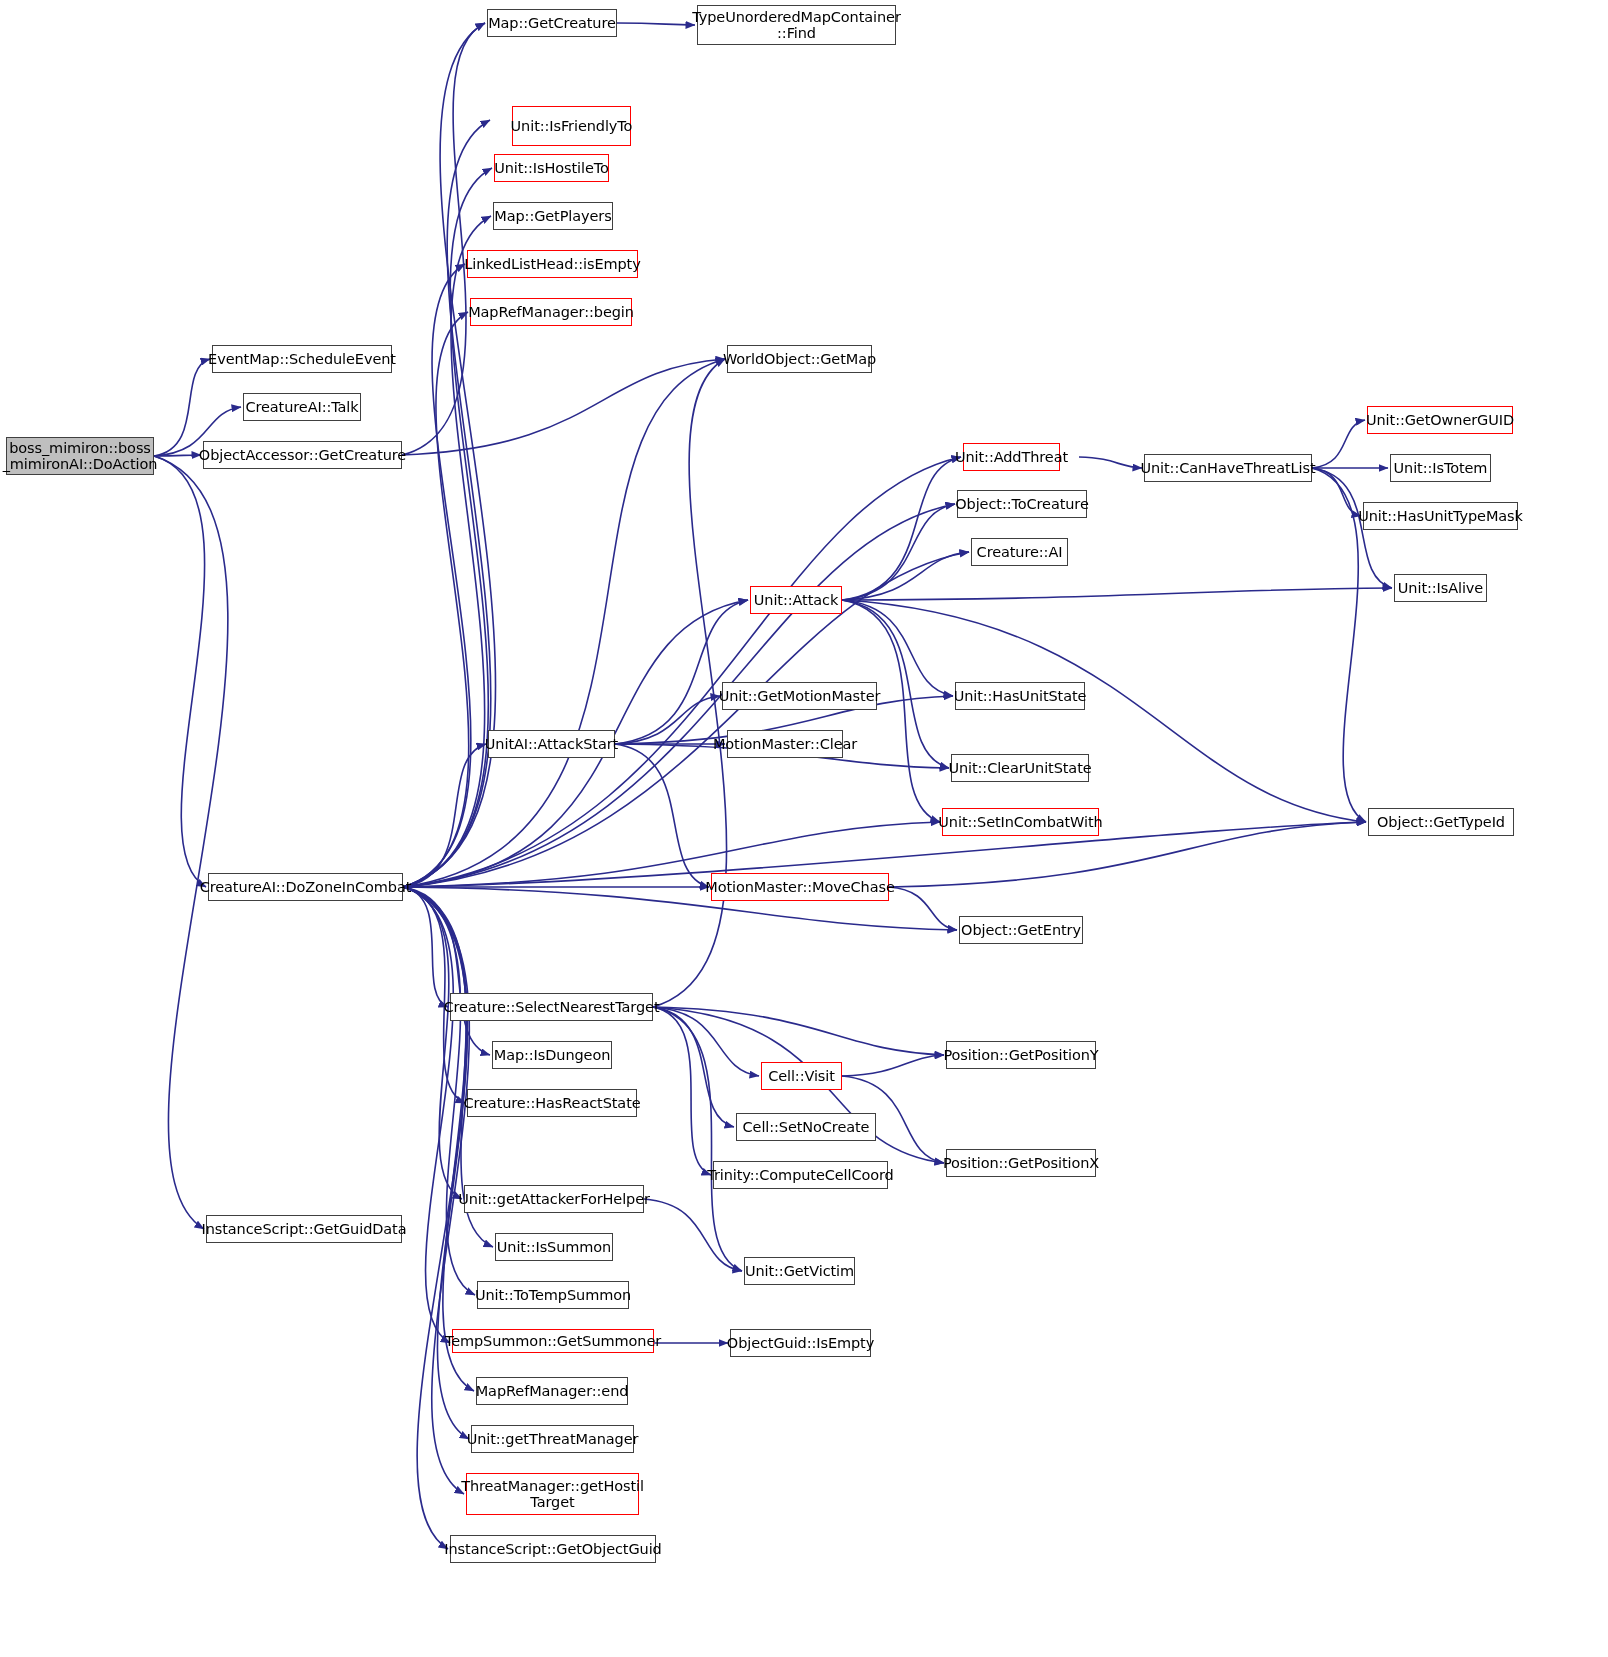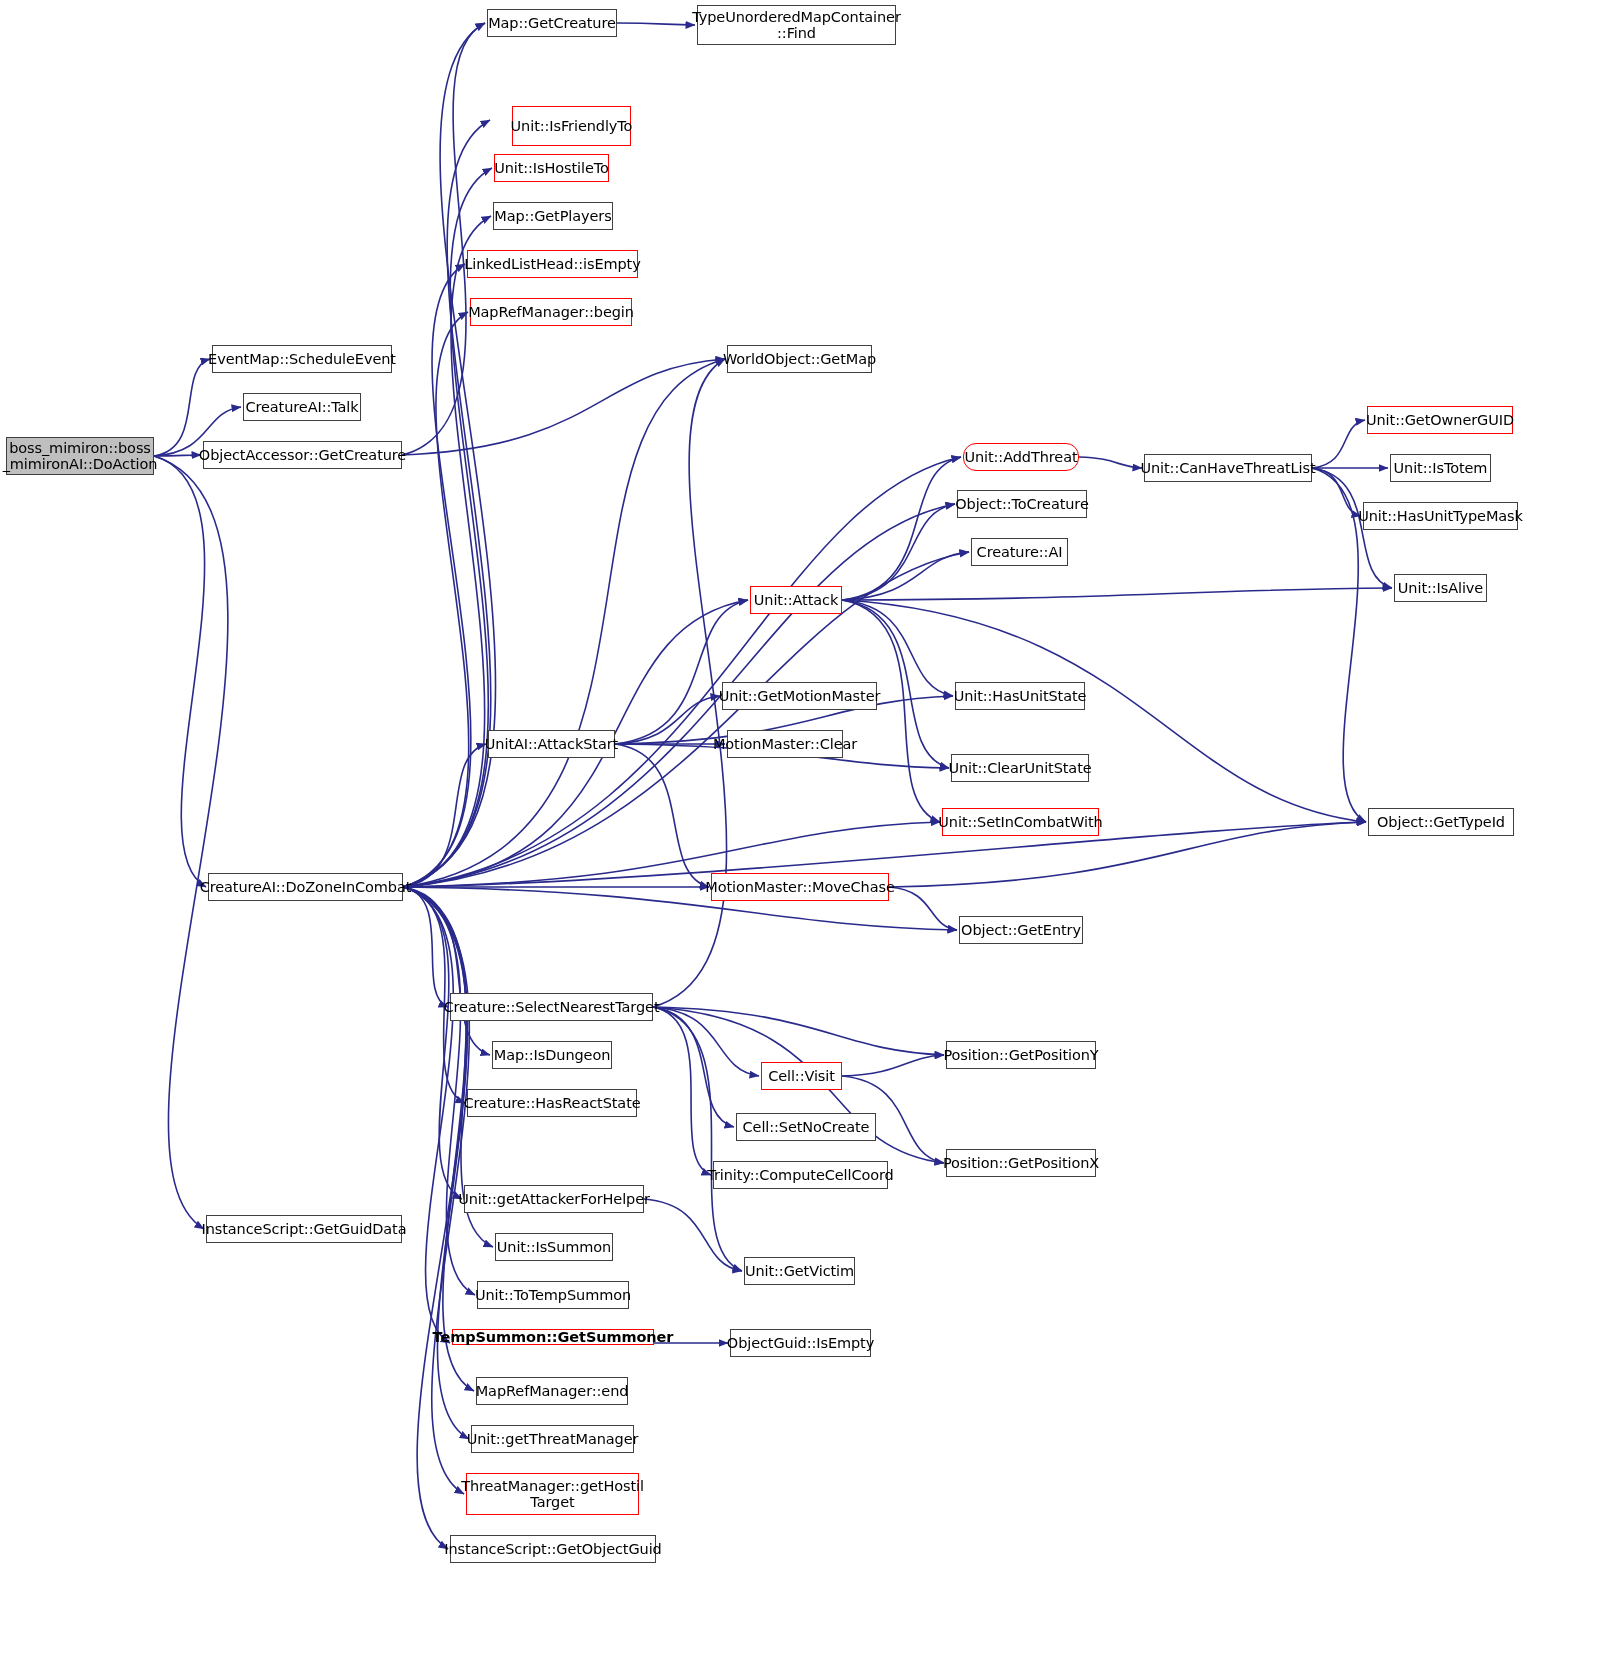--- a/index.html
+++ b/index.html
@@ -136,21 +136,21 @@
       <div class="node" style="left: 206px; top: 1215px; width: 196px; height: 28px;">InstanceScript::GetGuidData</div>
       <div class="node" style="left: 487px; top: 9px; width: 130px; height: 28px;">Map::GetCreature</div>
       <div class="node" style="left: 697px; top: 5px; width: 199px; height: 40px;">TypeUnorderedMapContainer
 ::Find</div>
       <div class="node red" style="left: 512px; top: 106px; width: 119px; height: 40px;">Unit::IsFriendlyTo</div>
       <div class="node red" style="left: 494px; top: 154px; width: 115px; height: 28px;">Unit::IsHostileTo</div>
       <div class="node" style="left: 493px; top: 202px; width: 120px; height: 28px;">Map::GetPlayers</div>
       <div class="node red" style="left: 467px; top: 250px; width: 171px; height: 28px;">LinkedListHead::isEmpty</div>
       <div class="node red" style="left: 470px; top: 298px; width: 162px; height: 28px;">MapRefManager::begin</div>
       <div class="node" style="left: 727px; top: 345px; width: 145px; height: 28px;">WorldObject::GetMap</div>
-      <div class="node red" style="left: 963px; top: 443px; width: 116px; height: 28px; border-radius: 13px;">Unit::AddThreat</div>
+      <div class="node red" style="left: 963px; top: 443px; width: 97px; height: 28px;">Unit::AddThreat</div>
       <div class="node" style="left: 1144px; top: 454px; width: 168px; height: 28px;">Unit::CanHaveThreatList</div>
       <div class="node red" style="left: 1367px; top: 406px; width: 146px; height: 28px;">Unit::GetOwnerGUID</div>
       <div class="node" style="left: 1390px; top: 454px; width: 101px; height: 28px;">Unit::IsTotem</div>
       <div class="node" style="left: 1363px; top: 502px; width: 155px; height: 28px;">Unit::HasUnitTypeMask</div>
       <div class="node" style="left: 957px; top: 490px; width: 130px; height: 28px;">Object::ToCreature</div>
       <div class="node" style="left: 971px; top: 538px; width: 97px; height: 28px;">Creature::AI</div>
       <div class="node" style="left: 1394px; top: 574px; width: 93px; height: 28px;">Unit::IsAlive</div>
       <div class="node red" style="left: 750px; top: 586px; width: 92px; height: 28px;">Unit::Attack</div>
       <div class="node" style="left: 955px; top: 682px; width: 130px; height: 28px;">Unit::HasUnitState</div>
       <div class="node" style="left: 722px; top: 682px; width: 155px; height: 28px;">Unit::GetMotionMaster</div>
@@ -166,21 +166,21 @@
       <div class="node" style="left: 467px; top: 1089px; width: 170px; height: 28px;">Creature::HasReactState</div>
       <div class="node red" style="left: 761px; top: 1062px; width: 81px; height: 28px;">Cell::Visit</div>
       <div class="node" style="left: 736px; top: 1113px; width: 140px; height: 28px;">Cell::SetNoCreate</div>
       <div class="node" style="left: 713px; top: 1161px; width: 175px; height: 28px;">Trinity::ComputeCellCoord</div>
       <div class="node" style="left: 946px; top: 1041px; width: 150px; height: 28px;">Position::GetPositionY</div>
       <div class="node" style="left: 946px; top: 1149px; width: 150px; height: 28px;">Position::GetPositionX</div>
       <div class="node" style="left: 464px; top: 1185px; width: 180px; height: 28px;">Unit::getAttackerForHelper</div>
       <div class="node" style="left: 495px; top: 1233px; width: 118px; height: 28px;">Unit::IsSummon</div>
       <div class="node" style="left: 477px; top: 1281px; width: 152px; height: 28px;">Unit::ToTempSummon</div>
       <div class="node" style="left: 744px; top: 1257px; width: 111px; height: 28px;">Unit::GetVictim</div>
-      <div class="node red" style="left: 452px; top: 1329px; width: 202px; height: 16px; font-weight: bold;">TempSummon::GetSummoner</div>
+      <div class="node red" style="left: 452px; top: 1329px; width: 202px; height: 24px;">TempSummon::GetSummoner</div>
       <div class="node" style="left: 730px; top: 1329px; width: 141px; height: 28px;">ObjectGuid::IsEmpty</div>
       <div class="node" style="left: 476px; top: 1377px; width: 152px; height: 28px;">MapRefManager::end</div>
       <div class="node" style="left: 471px; top: 1425px; width: 163px; height: 28px;">Unit::getThreatManager</div>
       <div class="node red" style="left: 466px; top: 1473px; width: 173px; height: 42px;">ThreatManager::getHostil
 Target</div>
       <div class="node" style="left: 450px; top: 1535px; width: 206px; height: 28px;">InstanceScript::GetObjectGuid</div>
     </div>
 </div>
 
 </body></html>

